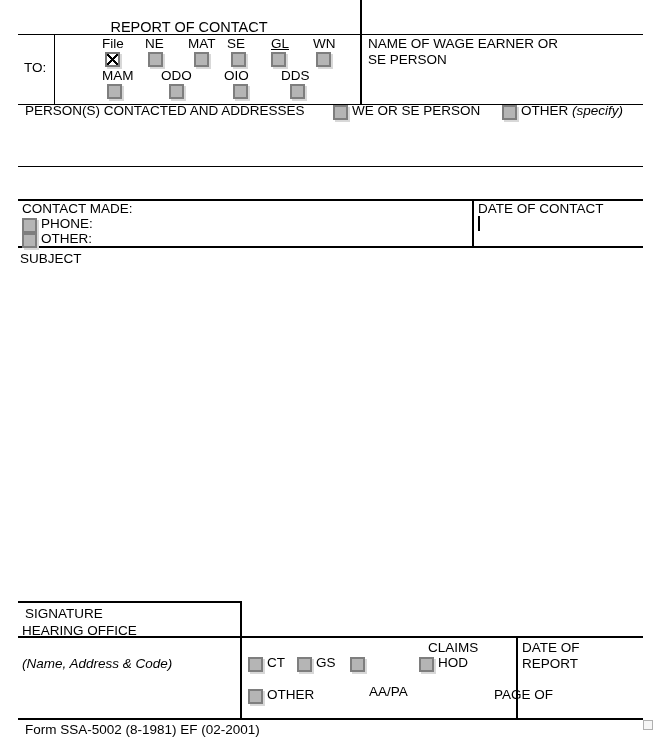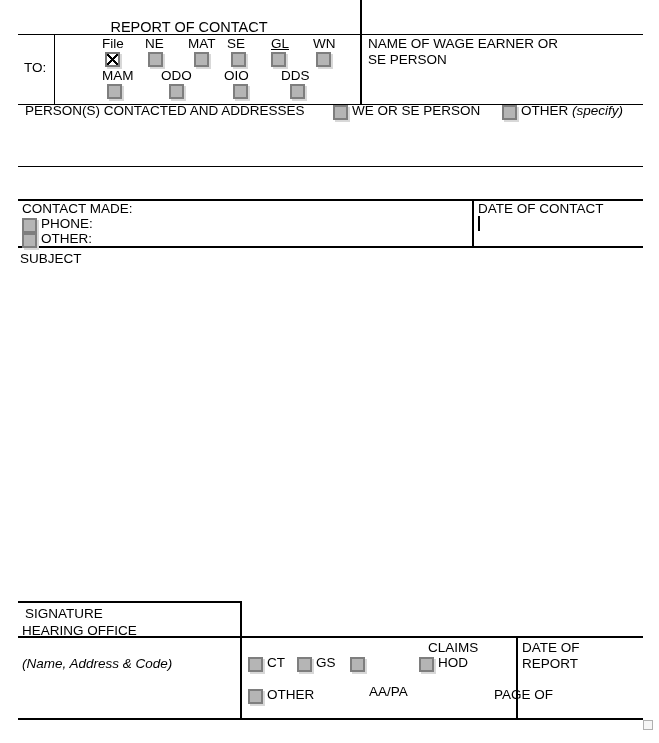--- a/index.html
+++ b/index.html
@@ -119,18 +119,19 @@
   <div class="t" style="left:438px;top:656px;">HOD</div>
   <span class="cb" style="left:248px;top:689px;"></span>
   <div class="t" style="left:267px;top:688px;">OTHER</div>
 
   <div class="t" style="left:522px;top:641px;">DATE OF</div>
   <div class="t" style="left:522px;top:657px;">REPORT</div>
   <div class="field" style="left:520px;top:672px;width:120px;height:13px;"></div>
   <div class="t" style="left:494px;top:688px;">PAGE OF</div>
   <div class="field" style="left:520px;top:703px;width:120px;height:13px;"></div>
 
+  <div class="t" style="left:25px;top:723px;">Form SSA-5002 (8-1981) EF (02-2001)</div>
   <div class="squiggle" style="left:188px;top:736px;">
     
   </div>
   <div class="endmark" style="left:643px;top:720px;"></div>
 
 </div>
 
 </body></html>

